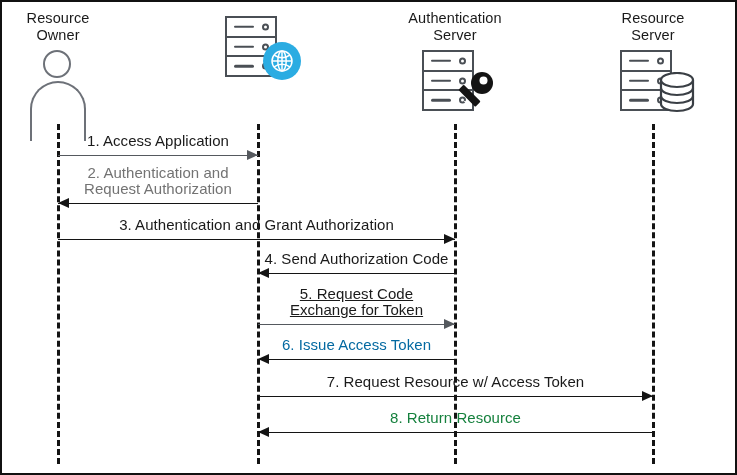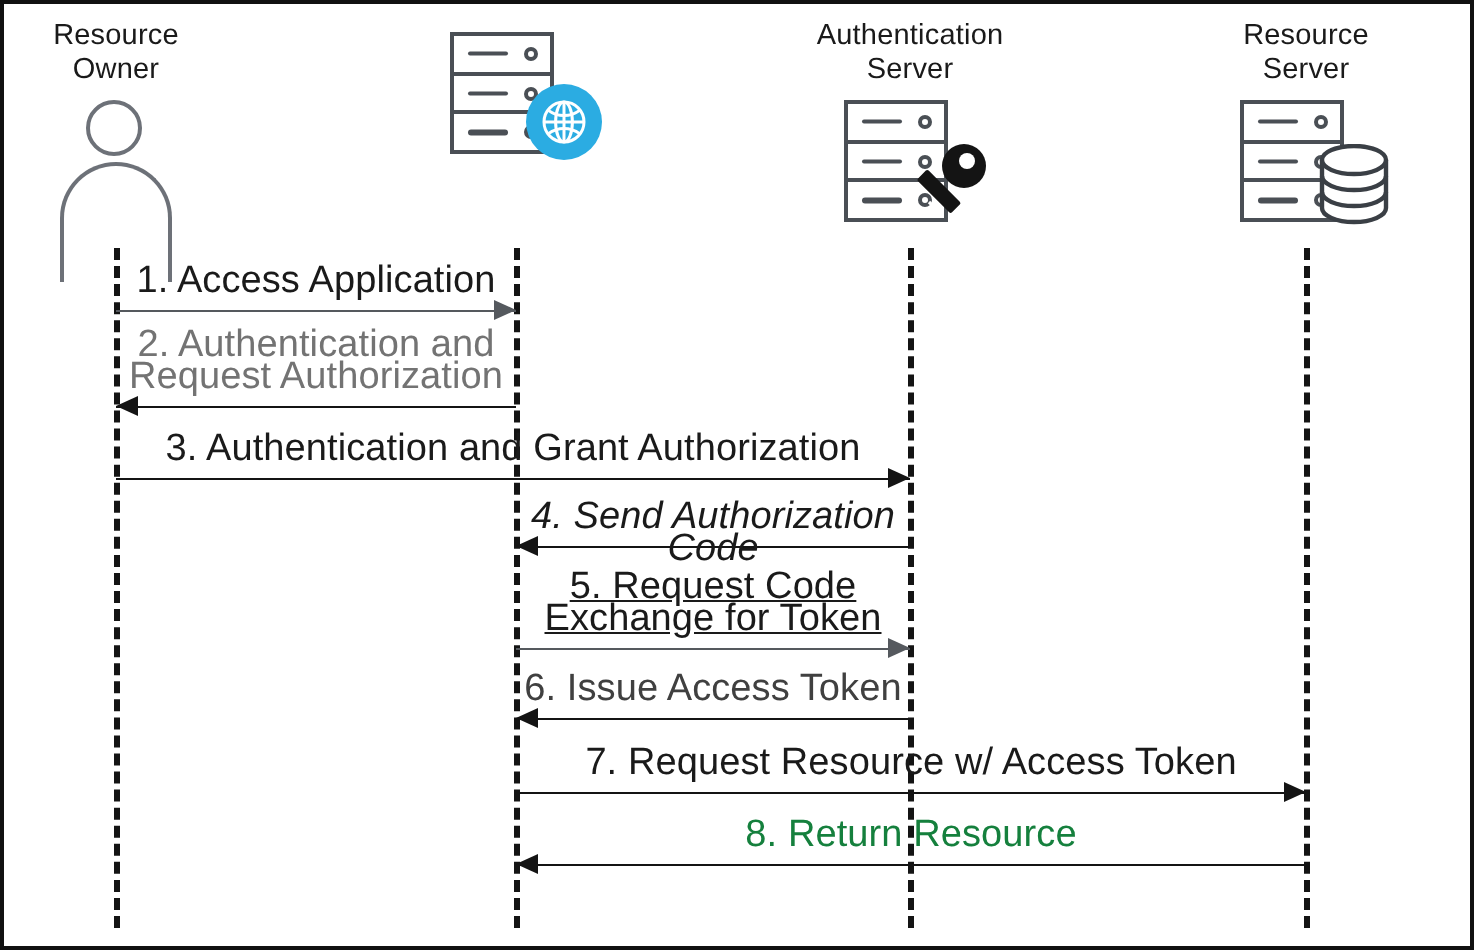--- a/index.html
+++ b/index.html
@@ -149,21 +149,21 @@
   .msg-head {
     position: absolute;
     top: -5.5px;
     width: 0;
     height: 0;
     border-top: 5.5px solid transparent;
     border-bottom: 5.5px solid transparent;
   }
   .msg-label {
     position: absolute;
-    font-size: 19px;
+    font-size: 15px;
     line-height: 16px;
     color: #141414;
     white-space: pre-line;
     text-align: center;
     letter-spacing: 0.05px;
   }
 </style>
 </head>
 <body>
 
@@ -291,32 +291,32 @@
 Request Authorization</div>
       <div class="msg" style="left: 56px; top: 237px; width: 397px;">
         <div class="msg-line" style="width: 397px; border-top-color: rgb(20, 20, 20);"></div>
         <div class="msg-head" style="left: 386px; border-left: 11px solid rgb(20, 20, 20);"></div>
       </div>
       <div class="msg-label" style="left: 56px; width: 397px; top: 215px; color: rgb(26, 26, 26);">3. Authentication and Grant Authorization</div>
       <div class="msg" style="left: 256px; top: 271px; width: 197px;">
         <div class="msg-line" style="width: 197px; border-top-color: rgb(20, 20, 20);"></div>
         <div class="msg-head" style="left: 0px; border-right: 11px solid rgb(20, 20, 20);"></div>
       </div>
-      <div class="msg-label" style="left: 256px; width: 197px; top: 249px; color: rgb(26, 26, 26); font-style: italic;">4. Send Authorization Code</div>
+      <div class="msg-label" style="left: 256px; width: 197px; top: 249px; color: rgb(26, 26, 26);">4. Send Authorization Code</div>
       <div class="msg" style="left: 256px; top: 322px; width: 197px;">
         <div class="msg-line" style="width: 197px; border-top-color: rgb(85, 89, 94);"></div>
         <div class="msg-head" style="left: 186px; border-left: 11px solid rgb(85, 89, 94);"></div>
       </div>
       <div class="msg-label" style="left: 256px; width: 197px; top: 284px; color: rgb(26, 26, 26); text-decoration: underline;">5. Request Code
 Exchange for Token</div>
       <div class="msg" style="left: 256px; top: 357px; width: 197px;">
         <div class="msg-line" style="width: 197px; border-top-color: rgb(20, 20, 20);"></div>
         <div class="msg-head" style="left: 0px; border-right: 11px solid rgb(20, 20, 20);"></div>
       </div>
-      <div class="msg-label" style="left: 256px; width: 197px; top: 335px; color: #404040;">6. Issue Access Token</div>
+      <div class="msg-label" style="left: 256px; width: 197px; top: 335px; color: #0369a1;">6. Issue Access Token</div>
       <div class="msg" style="left: 256px; top: 394px; width: 395px;">
         <div class="msg-line" style="width: 395px; border-top-color: rgb(20, 20, 20);"></div>
         <div class="msg-head" style="left: 384px; border-left: 11px solid rgb(20, 20, 20);"></div>
       </div>
       <div class="msg-label" style="left: 256px; width: 395px; top: 372px; color: rgb(26, 26, 26);">7. Request Resource w/ Access Token</div>
       <div class="msg" style="left: 256px; top: 430px; width: 395px;">
         <div class="msg-line" style="width: 395px; border-top-color: rgb(20, 20, 20);"></div>
         <div class="msg-head" style="left: 0px; border-right: 11px solid rgb(20, 20, 20);"></div>
       </div>
       <div class="msg-label" style="left: 256px; width: 395px; top: 408px; color: #15803d;">8. Return Resource</div>

